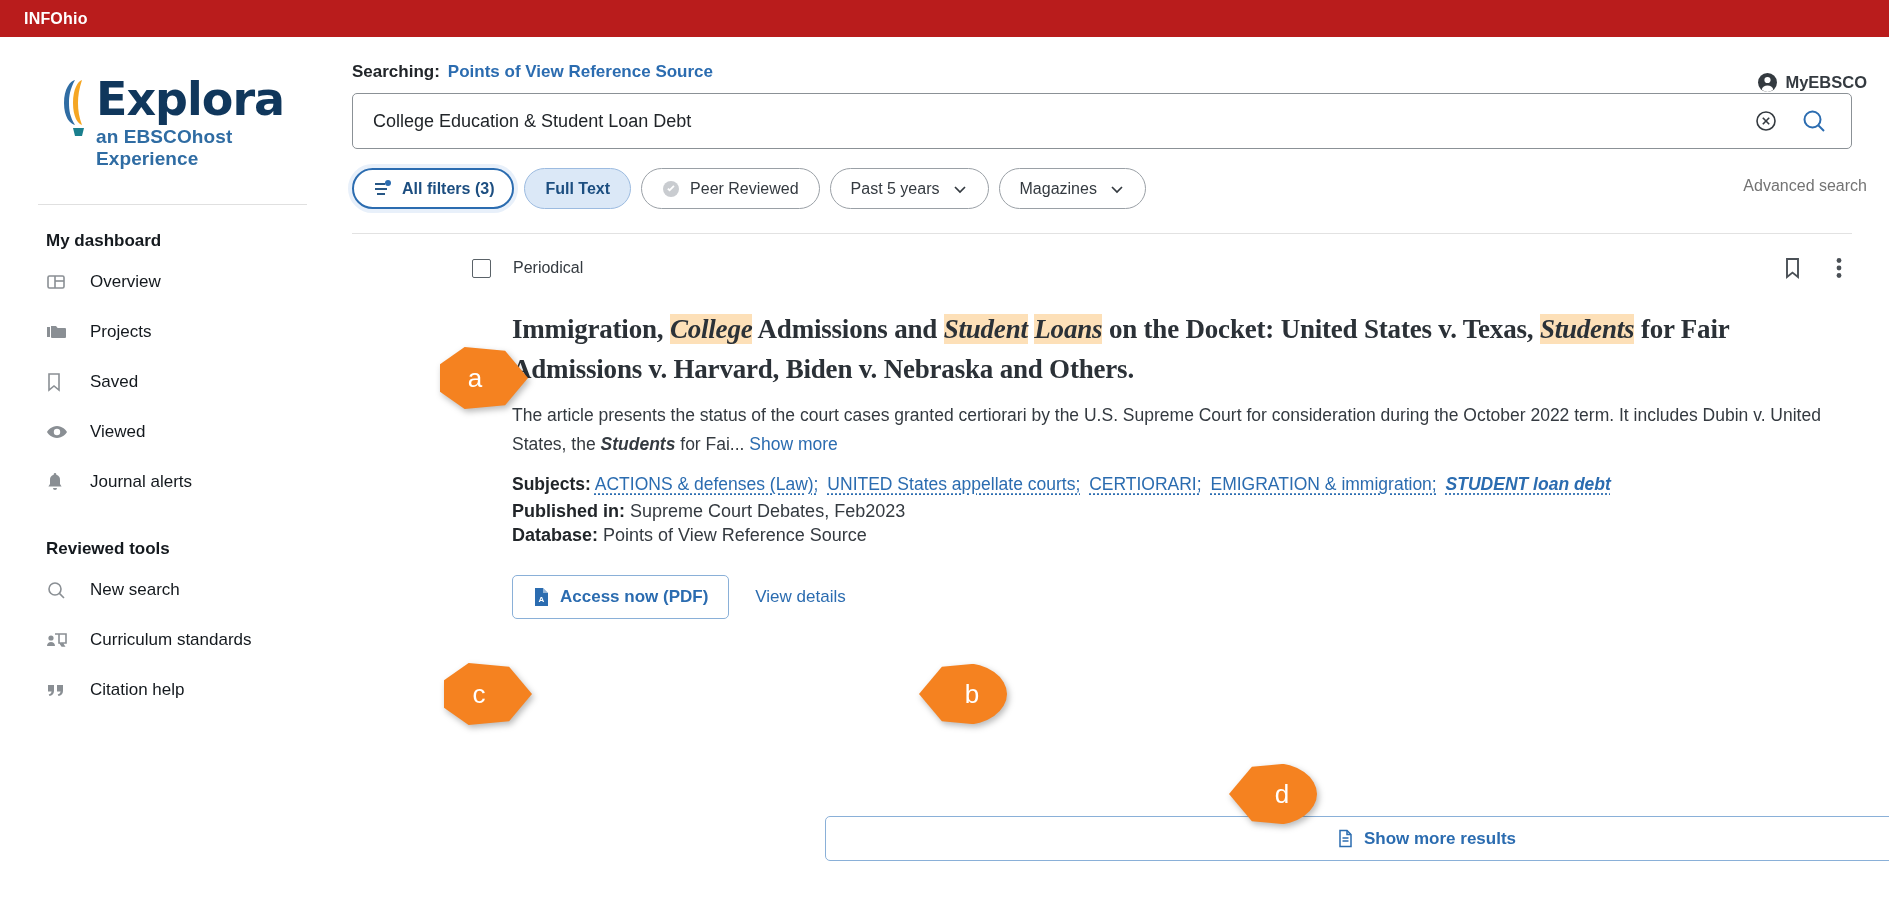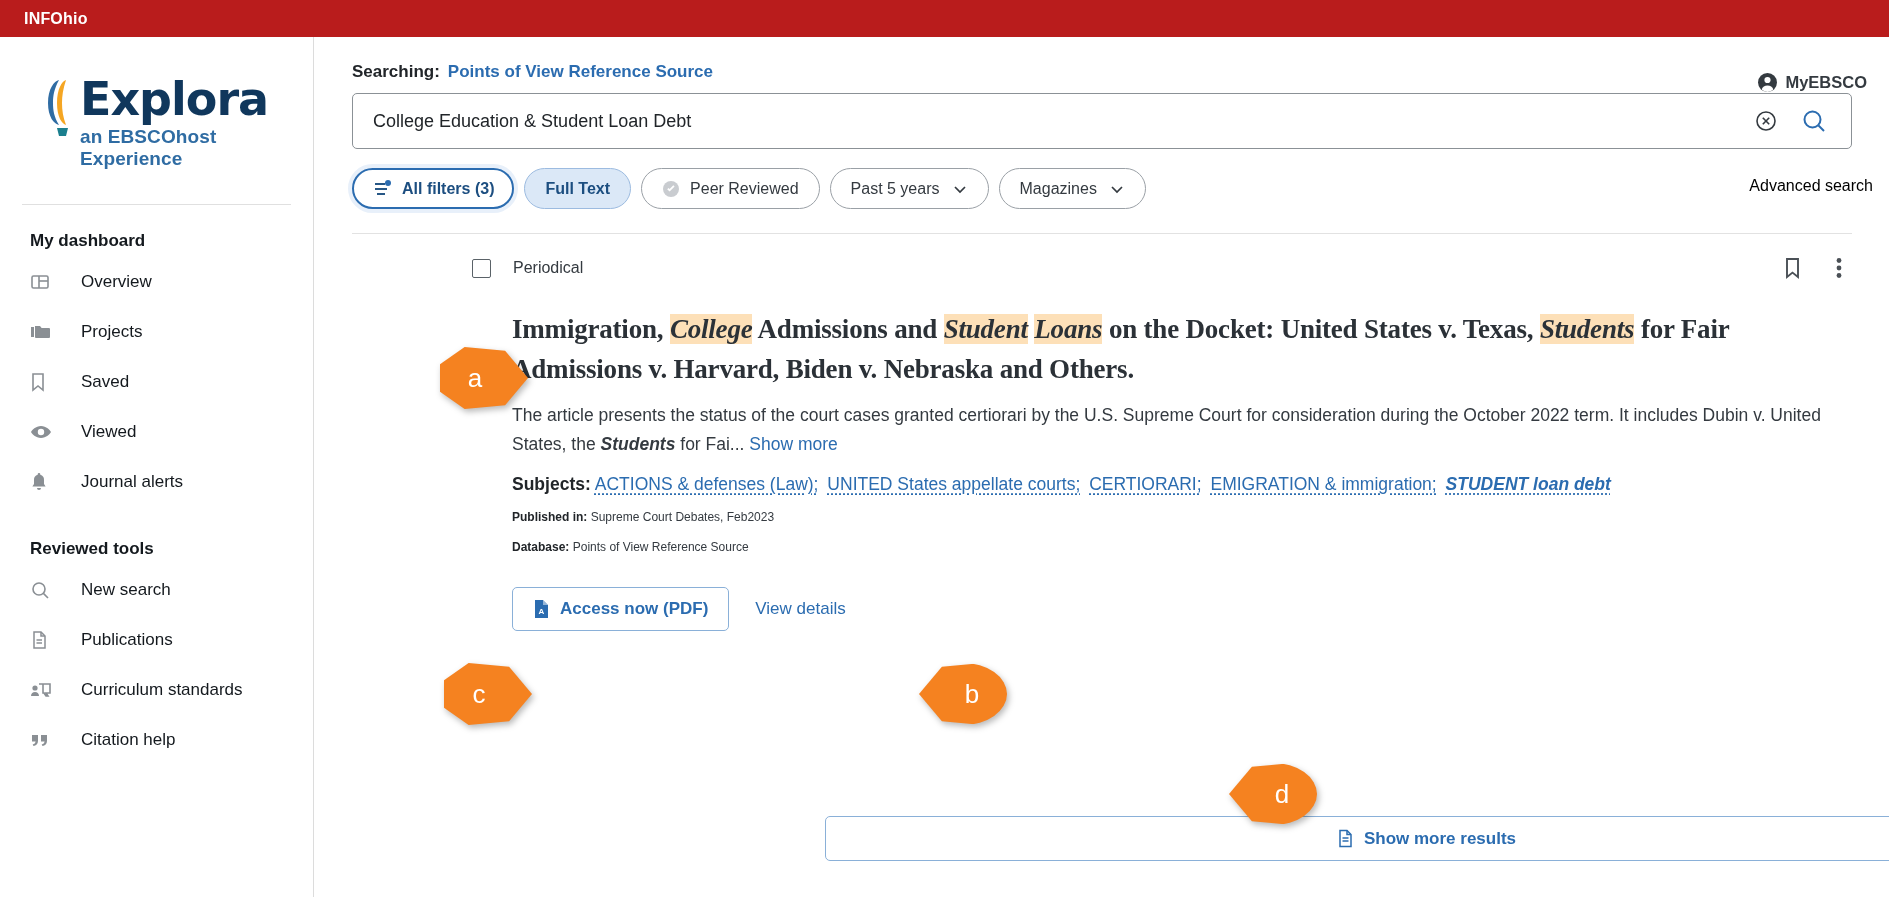--- a/index.html
+++ b/index.html
@@ -17,21 +17,21 @@
   .topbar{
     position:absolute; left:0; top:0; width:1889px; height:37px;
     background:#b91c1c; display:flex; align-items:center;
   }
   .topbar-brand{
     color:#ffffff; font-size:16px; font-weight:bold; margin-left:24px; letter-spacing:.2px;
   }
 
   
   .sidebar{
-    position:absolute; left:0; top:37px; width:314px; height:860px;
+    position:absolute; left:16px; top:37px; width:314px; height:860px;
     background:#ffffff; border-right:1px solid #dcdcdc;
   }
   .logo-wrap{
     padding:38px 0 0 44px; display:flex; align-items:flex-start;
   }
   .logo-balloon{ width:34px; height:62px; position:relative; flex:none; margin-top:4px;}
   .logo-text{ margin-left:2px; }
   .logo-word{
     font-family:"DejaVu Sans", sans-serif;
     font-size:46px; font-weight:bold; color:#10375c; line-height:48px; letter-spacing:-1px;
@@ -40,21 +40,21 @@
     font-size:19px; font-weight:bold; color:#2f6ca3; margin-top:3px; letter-spacing:.1px;
   }
   .side-sep{
     margin:34px 22px 0 22px; border-top:1px solid #e0e0e0;
   }
   .side-head{
     font-size:17px; font-weight:bold; color:#14191e; padding:26px 0 6px 30px;
   }
   .side-head.second{ padding-top:32px; }
   .side-item{
-    display:flex; align-items:center; height:50px; padding-left:30px; cursor:pointer;gap:7px;
+    display:flex; align-items:center; height:50px; padding-left:30px; cursor:pointer;
   }
   .side-ico{
     width:26px; height:24px; flex:none; color:#8a8f94; display:flex; align-items:center; justify-content:flex-start;
   }
   .side-ico svg{ display:block; }
   .side-label{
     font-size:17px; color:#14191e; margin-left:18px; white-space:nowrap;
   }
 
   
@@ -93,21 +93,21 @@
   }
   .fbtn.primary{
     border:2px solid #2b6cb0; color:#1c4e80; font-weight:bold; box-shadow:0 0 0 4px #e8f0fa; padding:0 18px;
   }
   .fbtn.active{
     background:#dbe8f7; border:1px solid #9cbbe0; color:#1c4e80; font-weight:bold;
   }
   .fbtn .chev{ margin-left:12px; display:flex; }
   .fbtn .lead{ margin-right:10px; display:flex; align-items:center;}
   .adv-search{
-    position:absolute; right:16px; top:140px; font-size:16px; color:#000000; cursor:pointer;
+    position:absolute; right:22px; top:140px; font-size:16px; color:#737373; cursor:pointer;
   }
   .hrule{
     position:absolute; left:37px; top:196px; width:1500px; border-top:1px solid #e2e2e2;
   }
 
   
   .result{ position:absolute; left:37px; top:214px; width:1500px; }
   .res-head{ display:flex; align-items:center; height:34px; }
   .res-chk{
     width:19px; height:19px; border:1.6px solid #5a6268; border-radius:2px; background:#fff;
@@ -129,21 +129,21 @@
   }
   .res-abs b{ font-style:italic; }
   .showmore{ color:#2b6cb0; cursor:pointer; }
   .res-subj{ font-size:17.5px; line-height:30px; margin-top:10px; }
   .res-subj .lbl{ font-weight:bold; color:#212529; }
   .subj-link{
     color:#2b6cb0; text-decoration:underline; text-decoration-style:dotted;
     text-underline-offset:4px; cursor:pointer; margin-left:4px;
   }
   .subj-link.match{ font-weight:bold; font-style:italic; }
-  .res-meta{ font-size:12px; color:#343a40; line-height:24px; margin-top:6px; }
+  .res-meta{ font-size:18px; color:#343a40; line-height:24px; }
   .res-meta .lbl{ font-weight:bold; color:#212529; }
 
   .res-btns{ display:flex; align-items:center; margin-top:28px; padding-left:160px; }
   .pdf-btn{
     height:44px; border:1px solid #8ab0d8; border-radius:5px; background:#fff;
     display:flex; align-items:center; padding:0 20px; color:#2b6cb0; font-weight:bold;
     font-size:17px; cursor:pointer;
   }
   .pdf-btn .ic{ margin-right:10px; display:flex;}
   .view-details{ font-size:17px; color:#2b6cb0; margin-left:26px; cursor:pointer; }
@@ -253,31 +253,20 @@
   <div class="side-item">
     <span class="side-ico">
       <svg width="20" height="20" viewBox="0 0 20 20" fill="none" stroke="currentColor" stroke-width="1.6">
         <circle cx="9" cy="9" r="6"></circle>
           <line x1="13.4" y1="13.4" x2="18" y2="18"></line>
       </svg>
     </span>
     <span class="side-label">New search</span>
   </div>
 
-  <div class="side-item">
-    <span class="side-ico">
-      <svg width="18" height="20" viewBox="0 0 18 20" fill="none" stroke="currentColor" stroke-width="1.5">
-        <path d="M4 2h7l4 4v12H4V2z"></path>
-          <path d="M11 2v4h4"></path>
-          <line x1="6.5" y1="10" x2="12" y2="10"></line>
-          <line x1="6.5" y1="13" x2="12" y2="13"></line>
-      </svg>
-    </span>
-    <span class="side-label">Publications</span>
-  </div>
 
   <div class="side-item">
     <span class="side-ico">
       <svg width="22" height="20" viewBox="0 0 22 20" fill="currentColor">
         <circle cx="5" cy="8" r="2.6"></circle>
           <path d="M1 16c0-2.4 1.8-4 4-4s4 1.6 4 4H1z"></path>
         <path d="M9 4h11v9h-4l2 3h-2l-2-3h-1V4z" fill="none" stroke="currentColor" stroke-width="1.6"></path>
       </svg>
     </span>
     <span class="side-label">Curriculum standards</span>

